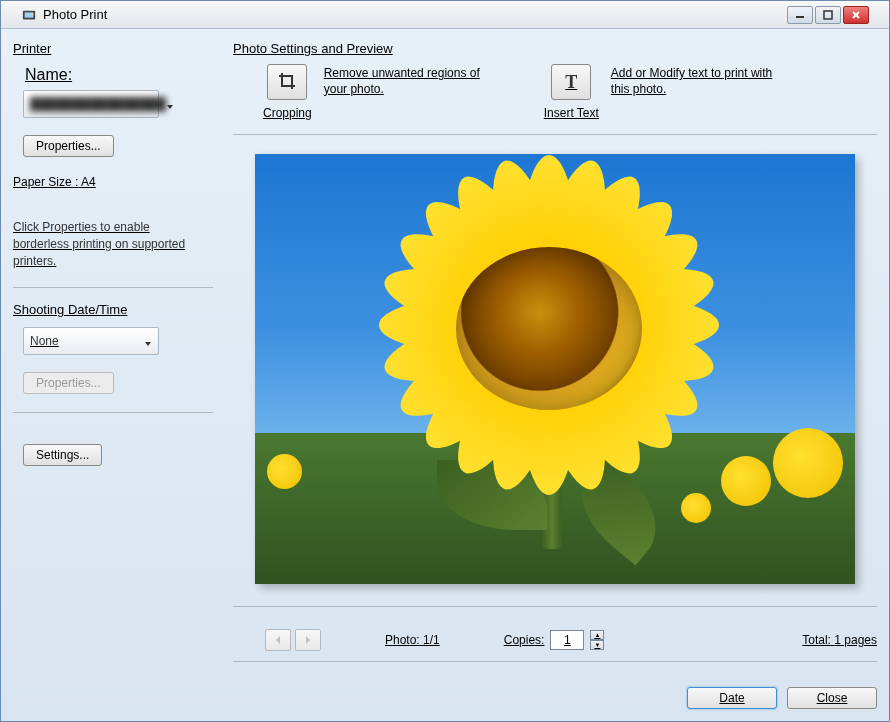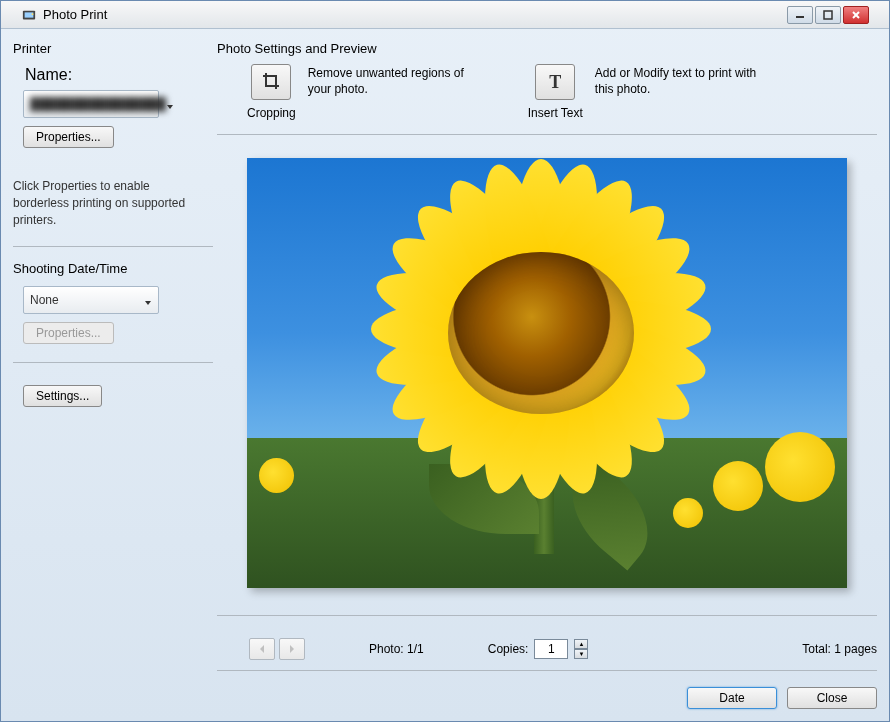--- a/index.html
+++ b/index.html
@@ -53,21 +53,22 @@
       cursor: pointer;
     }
     .win-btn.close-btn {
       background: linear-gradient(to bottom, #f08080, #d03030);
       border-color: #a02020;
     }
     .content {
       flex: 1;
       display: flex;
       padding: 12px;
-      gap: 4px;
+      gap: 20px;
+      text-decoration: underline;
     }
     .left-panel {
       width: 200px;
       display: flex;
       flex-direction: column;
     }
     .section-title {
       font-size: 13px;
       color: #000;
       margin-bottom: 10px;
@@ -108,20 +109,21 @@
       height: 22px;
       padding: 0 12px;
       border: 1px solid #888;
       background: linear-gradient(to bottom, #f8f8f8, #e0e0e0);
       border-radius: 3px;
       font-size: 12px;
       cursor: pointer;
       display: inline-flex;
       align-items: center;
       justify-content: center;
+      margin-top: 9px;
     }
     .btn.disabled {
       color: #999;
       cursor: default;
       background: #ececec;
       border-color: #bbb;
     }
     .btn-row {
       margin-top: 8px;
       margin-left: 10px;
@@ -388,20 +390,25 @@
       <div class="dropdown">
         <span class="dropdown-text">████████████████</span>
         <span class="dropdown-arrow">
           <svg width="8" height="8" viewBox="0 0 8 8">
               <path d="M1 2 L4 6 L7 2 Z" fill="#333"></path>
             </svg>
         </span>
       </div>
       <div class="btn-row">
         <button class="btn">Properties...</button>
+      </div>
+      <div class="paper-size">
+        <span>Paper Size :</span>
+        <span> </span>
+        <span>A4</span>
       </div>
       <div class="hint-text">Click Properties to enable borderless printing on supported printers.</div>
 
       <div class="divider"></div>
 
       <div class="section-title">Shooting Date/Time</div>
       <div class="dropdown">
         <span class="dropdown-text clear">None</span>
         <span class="dropdown-arrow">
           <svg width="8" height="8" viewBox="0 0 8 8">

